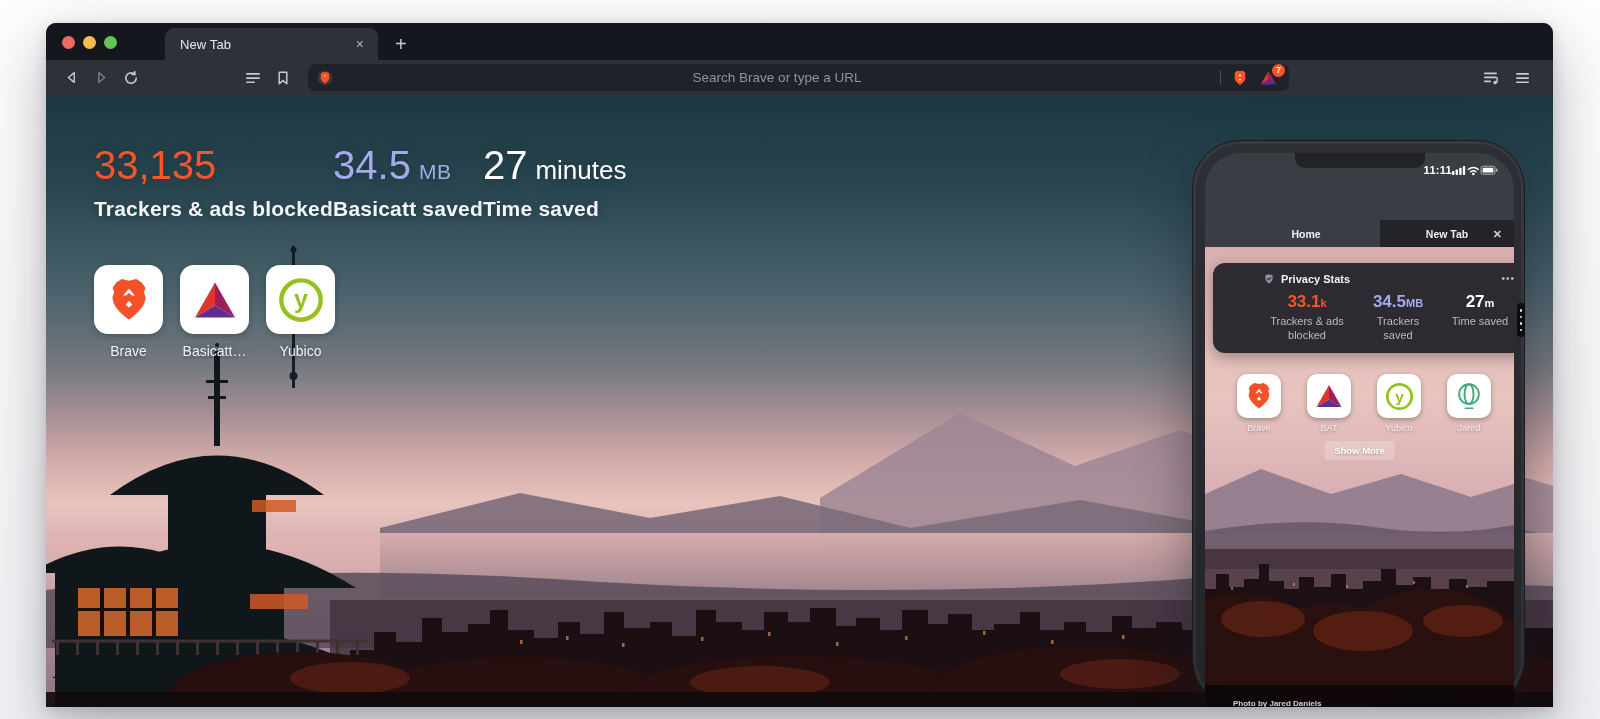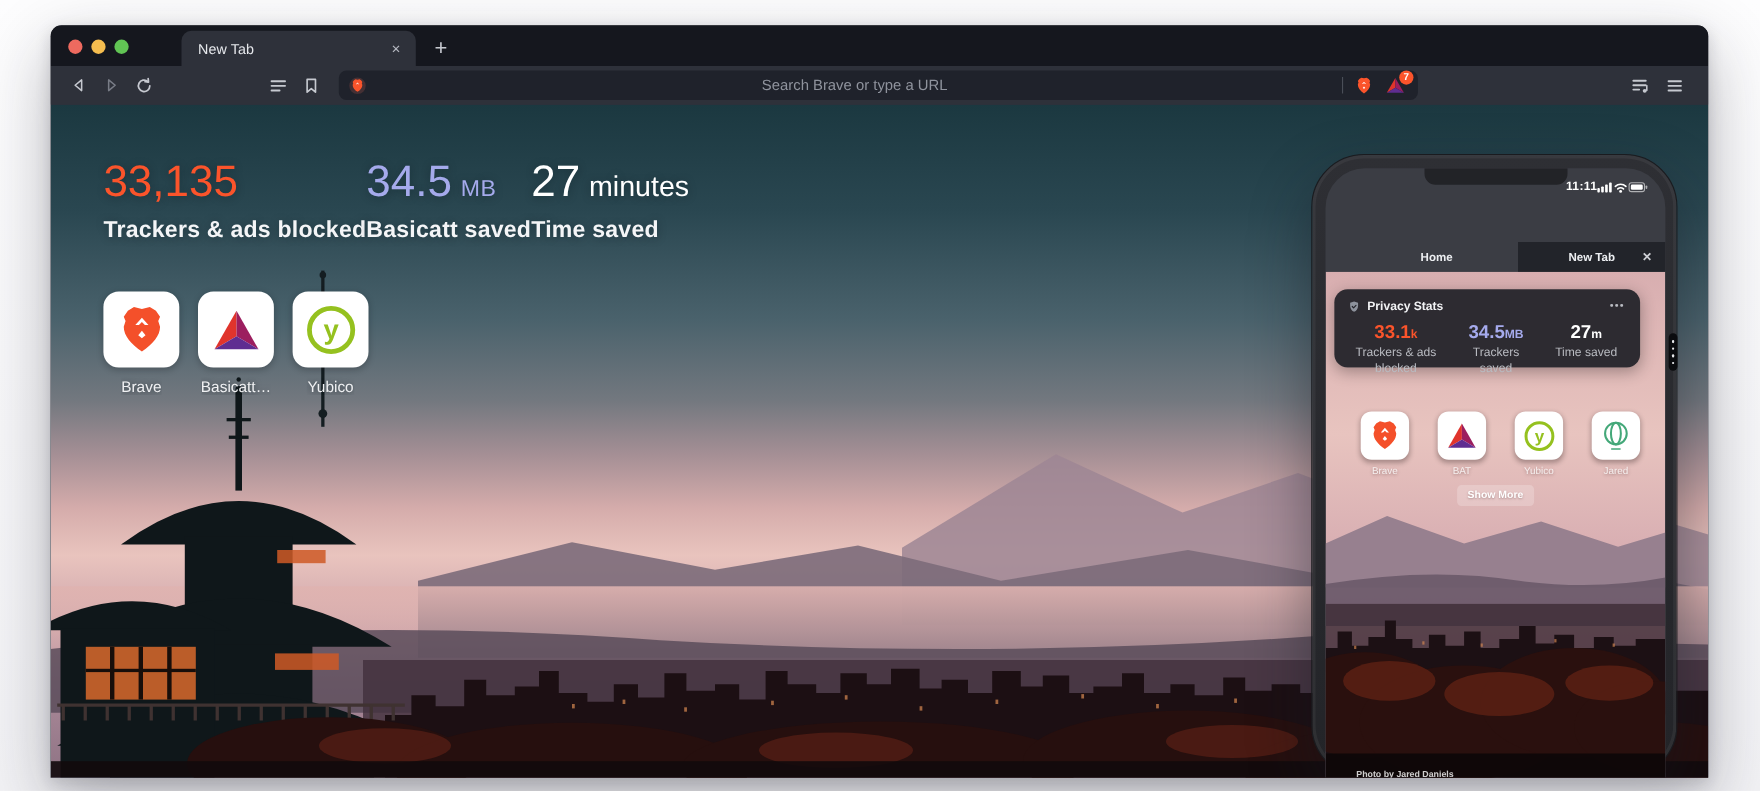--- a/index.html
+++ b/index.html
@@ -62,22 +62,22 @@
   .p-search{position:absolute;left:10px;right:13px;top:36px;height:27px;background:#53555c;border-radius:8px;
     display:flex;align-items:center;padding:0 9px 0 12px;box-sizing:border-box;z-index:4;}
   .p-search-text{flex:1;font-size:12px;color:#b6b8be;}
   .p-sep{width:1px;height:13px;background:#6a6c73;margin:0 7px;}
   .p-tabs{position:absolute;left:0;right:0;top:67px;height:27px;display:flex;z-index:4;margin-left:27px;}
   .p-tab{flex-basis:148px;display:flex;align-items:center;justify-content:center;font-size:10.5px;
     font-weight:700;color:#eceef1;}
   .p-tab.active{flex:1;background:#22242a;position:relative;}
   .p-tab-close{position:absolute;right:12px;top:50%;transform:translateY(-50%);color:#cfd1d6;font-size:11px;}
   .p-wall{position:absolute;left:0;top:94px;width:309px;height:461px;display:block;}
-  .p-card{position:absolute;left:8px;top:110px;width:278px;height:71px;border-radius:12px;
-    background:rgba(31,32,39,.93);z-index:4;box-shadow:0 4px 14px rgba(0,0,0,.3);}
+  .p-card{position:absolute;left:8px;top:110px;width:278px;height:90px;border-radius:12px;
+    background:rgba(31,32,39,.93);z-index:4;box-shadow:0 4px 14px rgba(0,0,0,.3);padding-left:38px;}
   .p-card-head{display:flex;align-items:center;padding:10px 12px 0 12px;}
   .p-card-title{margin-left:6px;font-size:11px;font-weight:700;color:#f2f3f5;flex:1;}
   .p-card-menu{color:#b9bbc1;font-size:10px;letter-spacing:1px;line-height:6px;padding:2px;}
   .p-card-stats{display:flex;justify-content:space-between;padding:8px 14px 0 12px;}
   .p-stat{text-align:center;}
   .p-stat-val{font-size:17px;font-weight:700;line-height:1;white-space:nowrap;}
   .p-stat-unit{font-size:11px;font-weight:700;}
   .p-stat-label{margin-top:4px;font-size:11px;line-height:1.3;color:#b9bbc1;}
   .p-tiles{position:absolute;left:0;top:221px;width:309px;z-index:3;}
   .p-tile-wrap{position:absolute;width:44px;text-align:center;}

